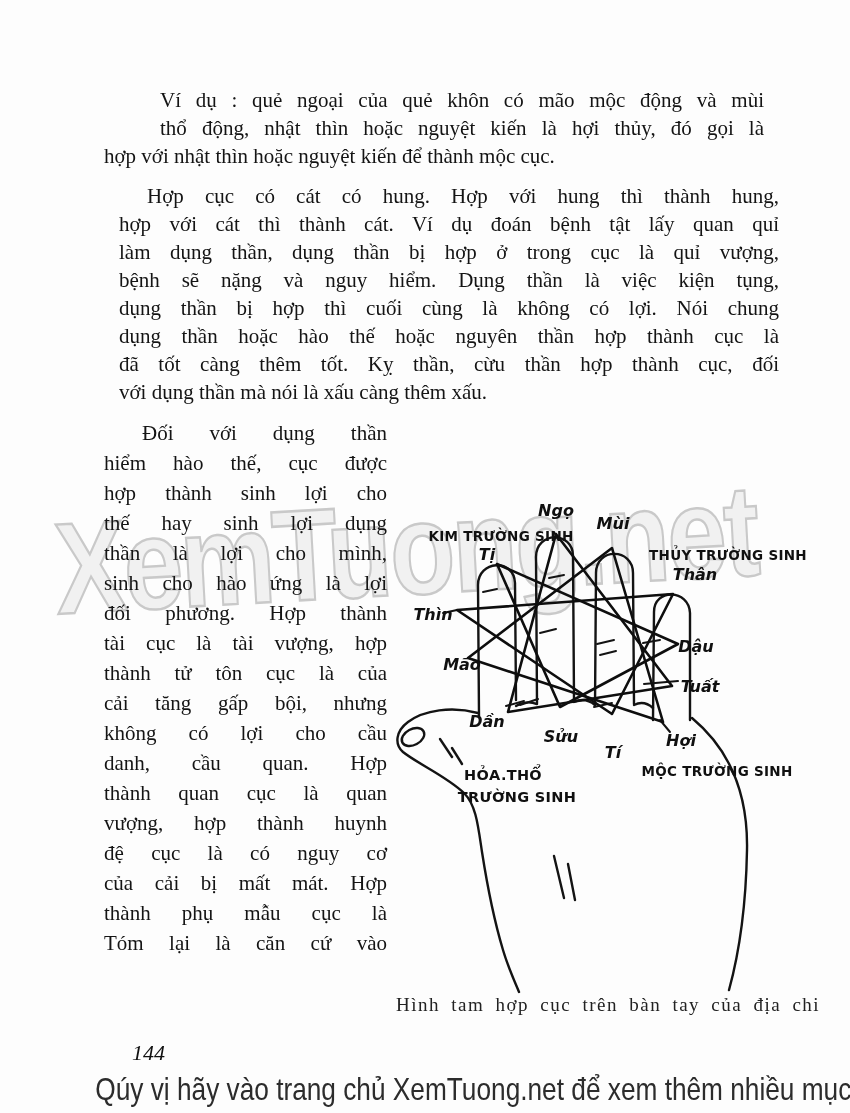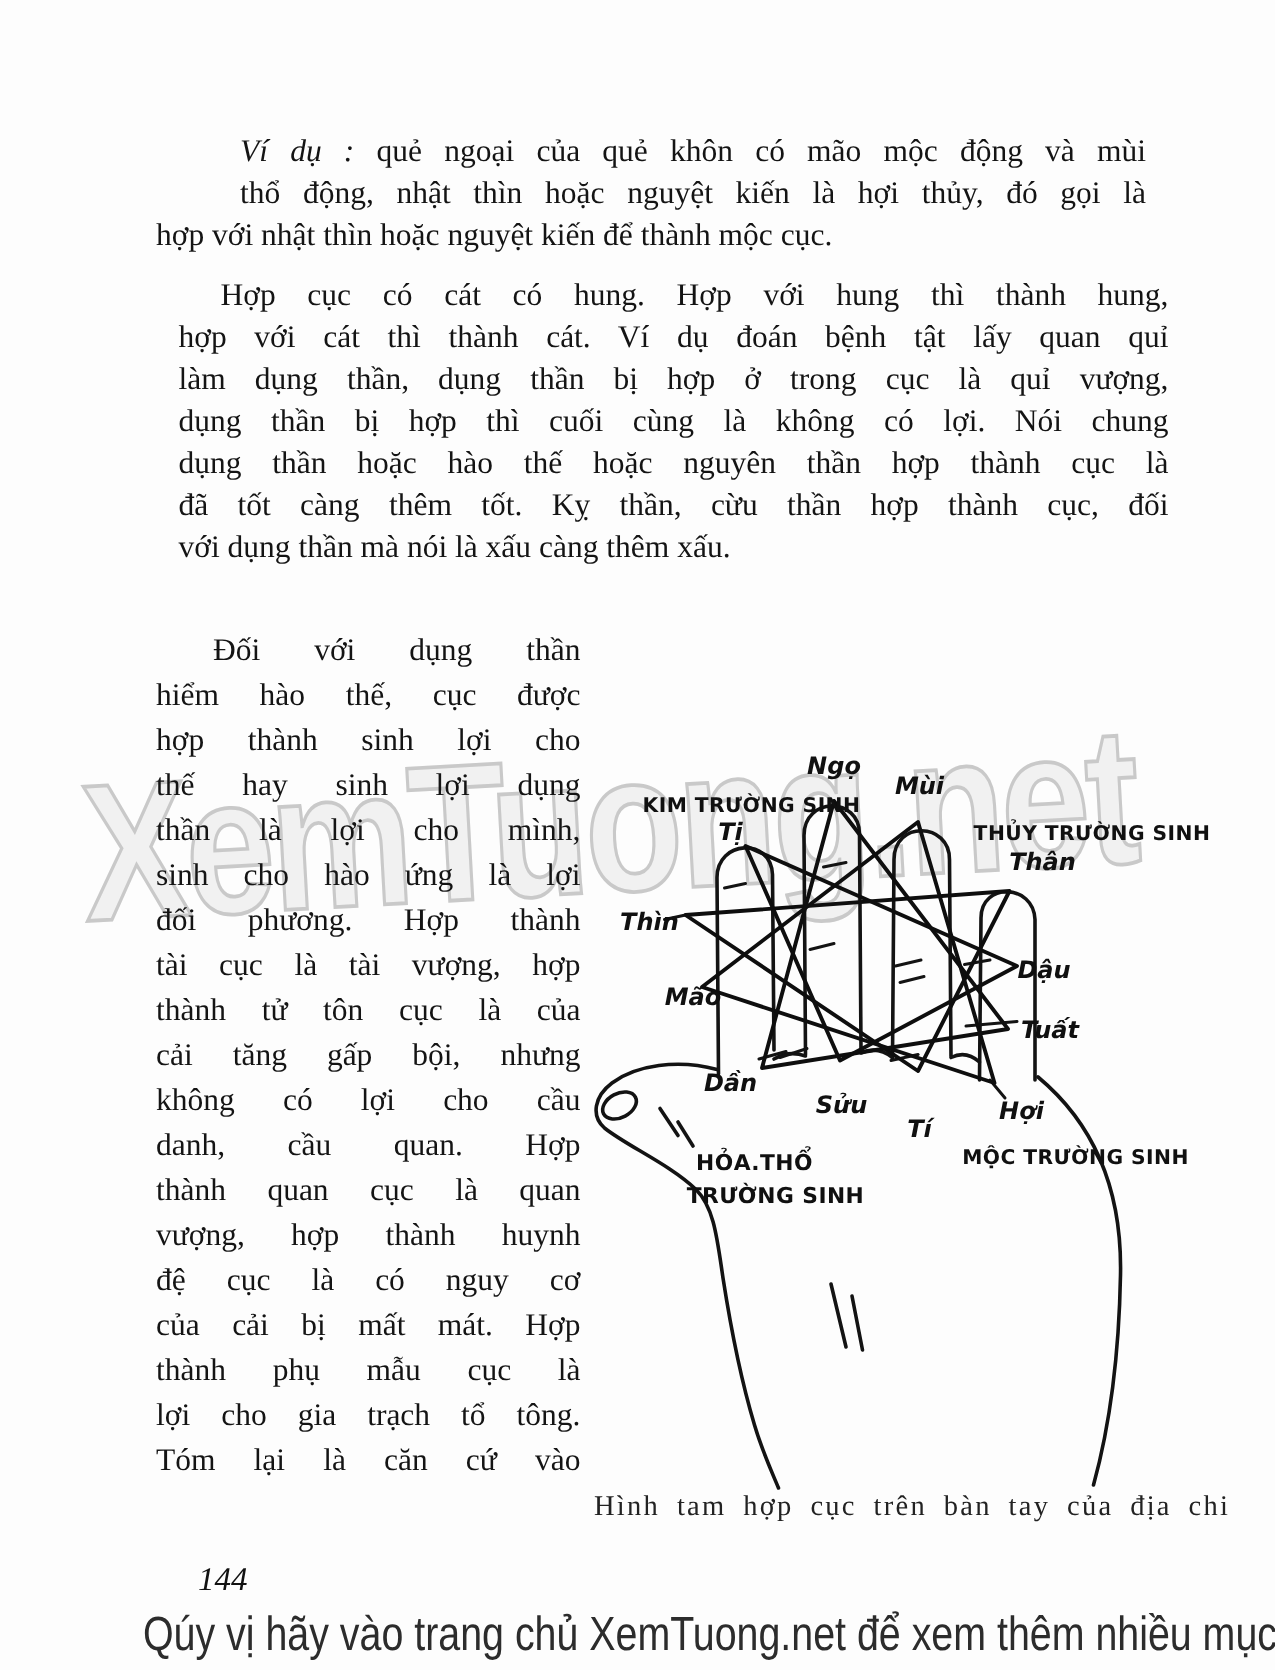--- a/index.html
+++ b/index.html
@@ -19,21 +19,21 @@
 
   .textblock { position:absolute; z-index:2; font-size:21px; color:#141414; }
   .line { text-align:justify; text-align-last:justify; }
   .para.natural-last .line:last-child { text-align-last:left; }
   #para1 { left:104px; top:86px;  width:660px; line-height:28px; }
   #para2 { left:104px; top:182px; width:660px; line-height:28px;margin-left:15px; }
   #leftcol { left:104px; top:418px; width:283px; line-height:30px; }
   .ind56 .line:first-child { padding-left:56px; }
   .ind28 .line:first-child { padding-left:28px; }
   .ind38 .line:first-child { padding-left:38px; }
-  .lead-italic { font-style:italic; }
+  .lead-italic { }
 
   #hand-figure { position:absolute; left:388px; top:485px; width:450px; height:520px; z-index:2; }
   #hand-figure text { fill:#101010; font-family:"DejaVu Sans", sans-serif; font-weight:bold; }
   #hand-figure .zodiac { font-size:16px; font-style:italic; }
   #hand-figure .region { font-size:13.5px; letter-spacing:0.3px; }
 
   #figure-caption {
     position:absolute; left:396px; top:994px; width:392px; z-index:2;
     font-size:19px; letter-spacing:1.5px; word-spacing:5px;
     text-align:center; color:#222; white-space:nowrap;
@@ -61,20 +61,21 @@
     <div class="para natural-last">
         <div class="line">thổ động, nhật thìn hoặc nguyệt kiến là hợi thủy, đó gọi là</div>
         <div class="line">hợp với nhật thìn hoặc nguyệt kiến để thành mộc cục.</div>
       </div>
   </div>
 
   <div id="para2" class="textblock para natural-last ind28">
       <div class="line">Hợp cục có cát có hung. Hợp với hung thì thành hung,</div>
       <div class="line">hợp với cát thì thành cát. Ví dụ đoán bệnh tật lấy quan quỉ</div>
       <div class="line">làm dụng thần, dụng thần bị hợp ở trong cục là quỉ vượng,</div>
+      <div class="line">bệnh sẽ nặng và nguy hiểm. Dụng thần là việc kiện tụng,</div>
       <div class="line">dụng thần bị hợp thì cuối cùng là không có lợi. Nói chung</div>
       <div class="line">dụng thần hoặc hào thế hoặc nguyên thần hợp thành cục là</div>
       <div class="line">đã tốt càng thêm tốt. Kỵ thần, cừu thần hợp thành cục, đối</div>
       <div class="line">với dụng thần mà nói là xấu càng thêm xấu.</div>
     </div>
 
   <div id="leftcol" class="textblock para ind38">
       <div class="line">Đối với dụng thần</div>
       <div class="line">hiểm hào thế, cục được</div>
       <div class="line">hợp thành sinh lợi cho</div>
@@ -85,21 +86,20 @@
       <div class="line">tài cục là tài vượng, hợp</div>
       <div class="line">thành tử tôn cục là của</div>
       <div class="line">cải tăng gấp bội, nhưng</div>
       <div class="line">không có lợi cho cầu</div>
       <div class="line">danh, cầu quan. Hợp</div>
       <div class="line">thành quan cục là quan</div>
       <div class="line">vượng, hợp thành huynh</div>
       <div class="line">đệ cục là có nguy cơ</div>
       <div class="line">của cải bị mất mát. Hợp</div>
       <div class="line">thành phụ mẫu cục là</div>
-      <div class="line">lợi cho gia trạch tổ tông.</div>
       <div class="line">Tóm lại là căn cứ vào</div>
     </div>
 
   <svg id="hand-figure" viewBox="388 485 450 520" xmlns="http://www.w3.org/2000/svg">
     <g fill="none" stroke="#131313" stroke-width="2.4" stroke-linecap="round" stroke-linejoin="round">
 
       <path d="M 478 713 C 452 706 424 710 408 722 C 396 731 394 744 403 752 C 418 764 446 776 464 793 C 476 805 478 825 482 852 C 487 884 494 920 503 950 C 508 967 514 980 519 992"></path>
       <ellipse cx="413" cy="737" rx="12" ry="8" transform="rotate(-28 413 737)"></ellipse>
       <path d="M 440 739 L 452 757"></path>
       <path d="M 452 748 L 462 764"></path>

